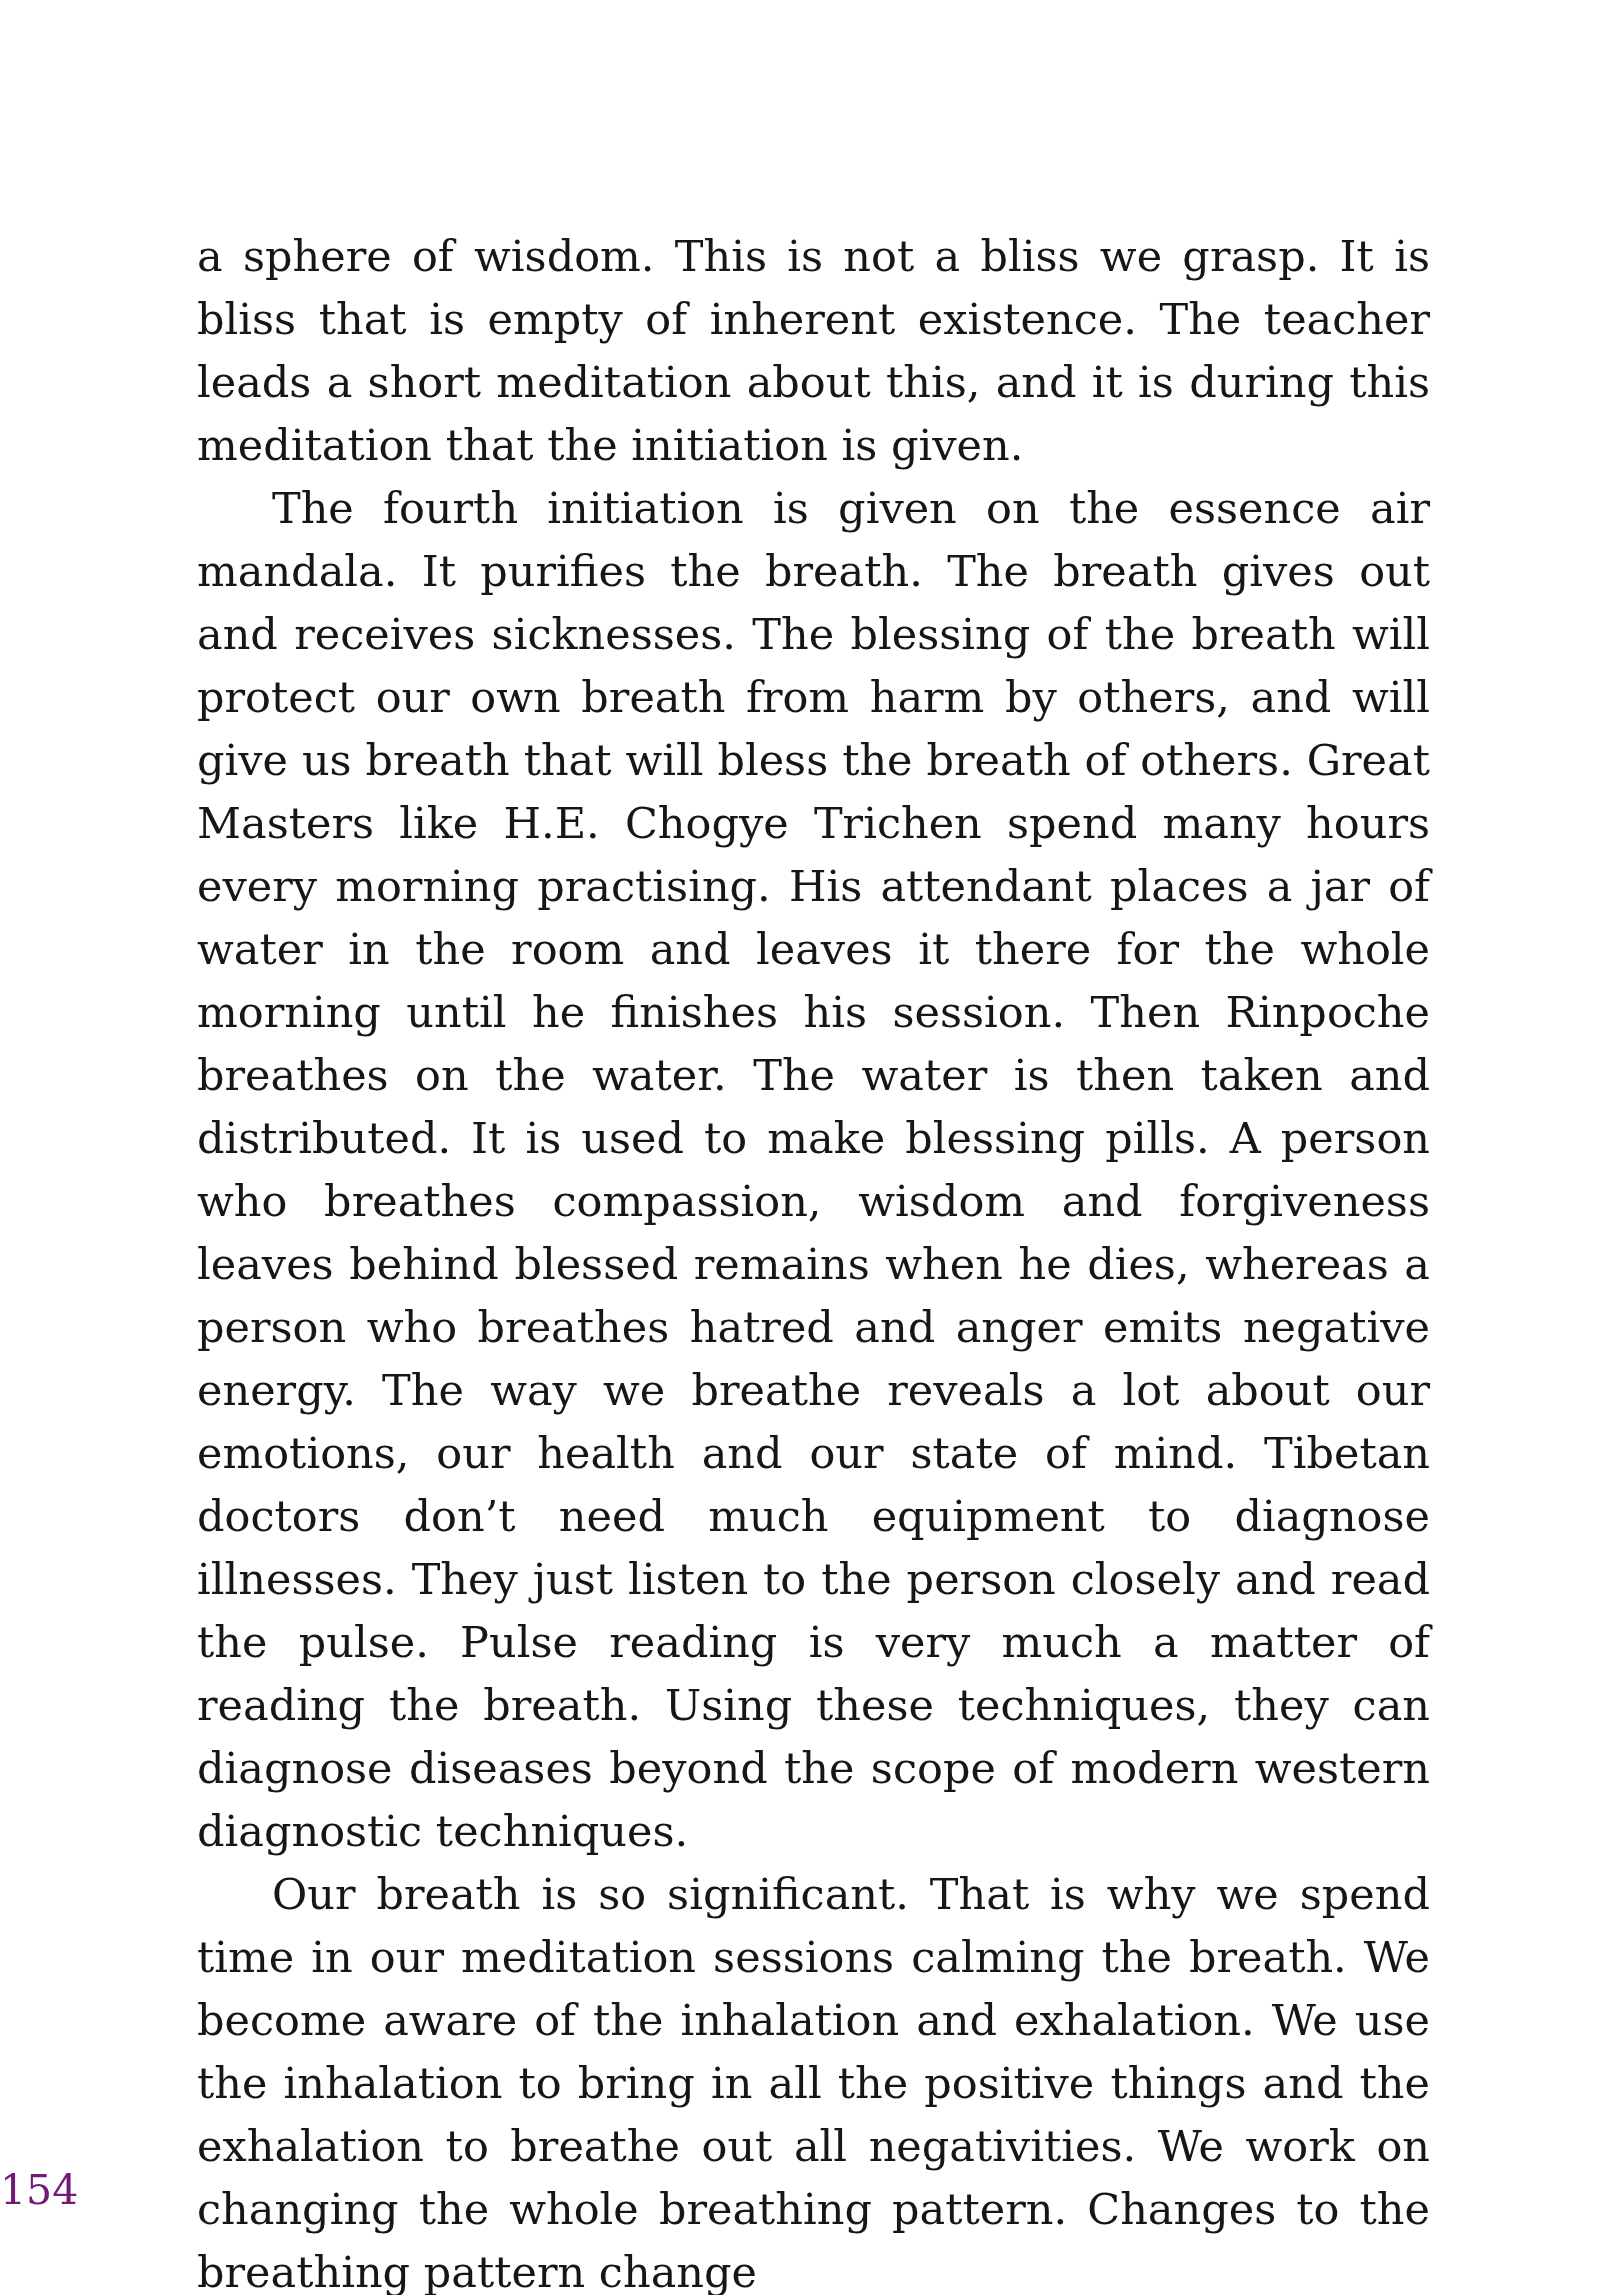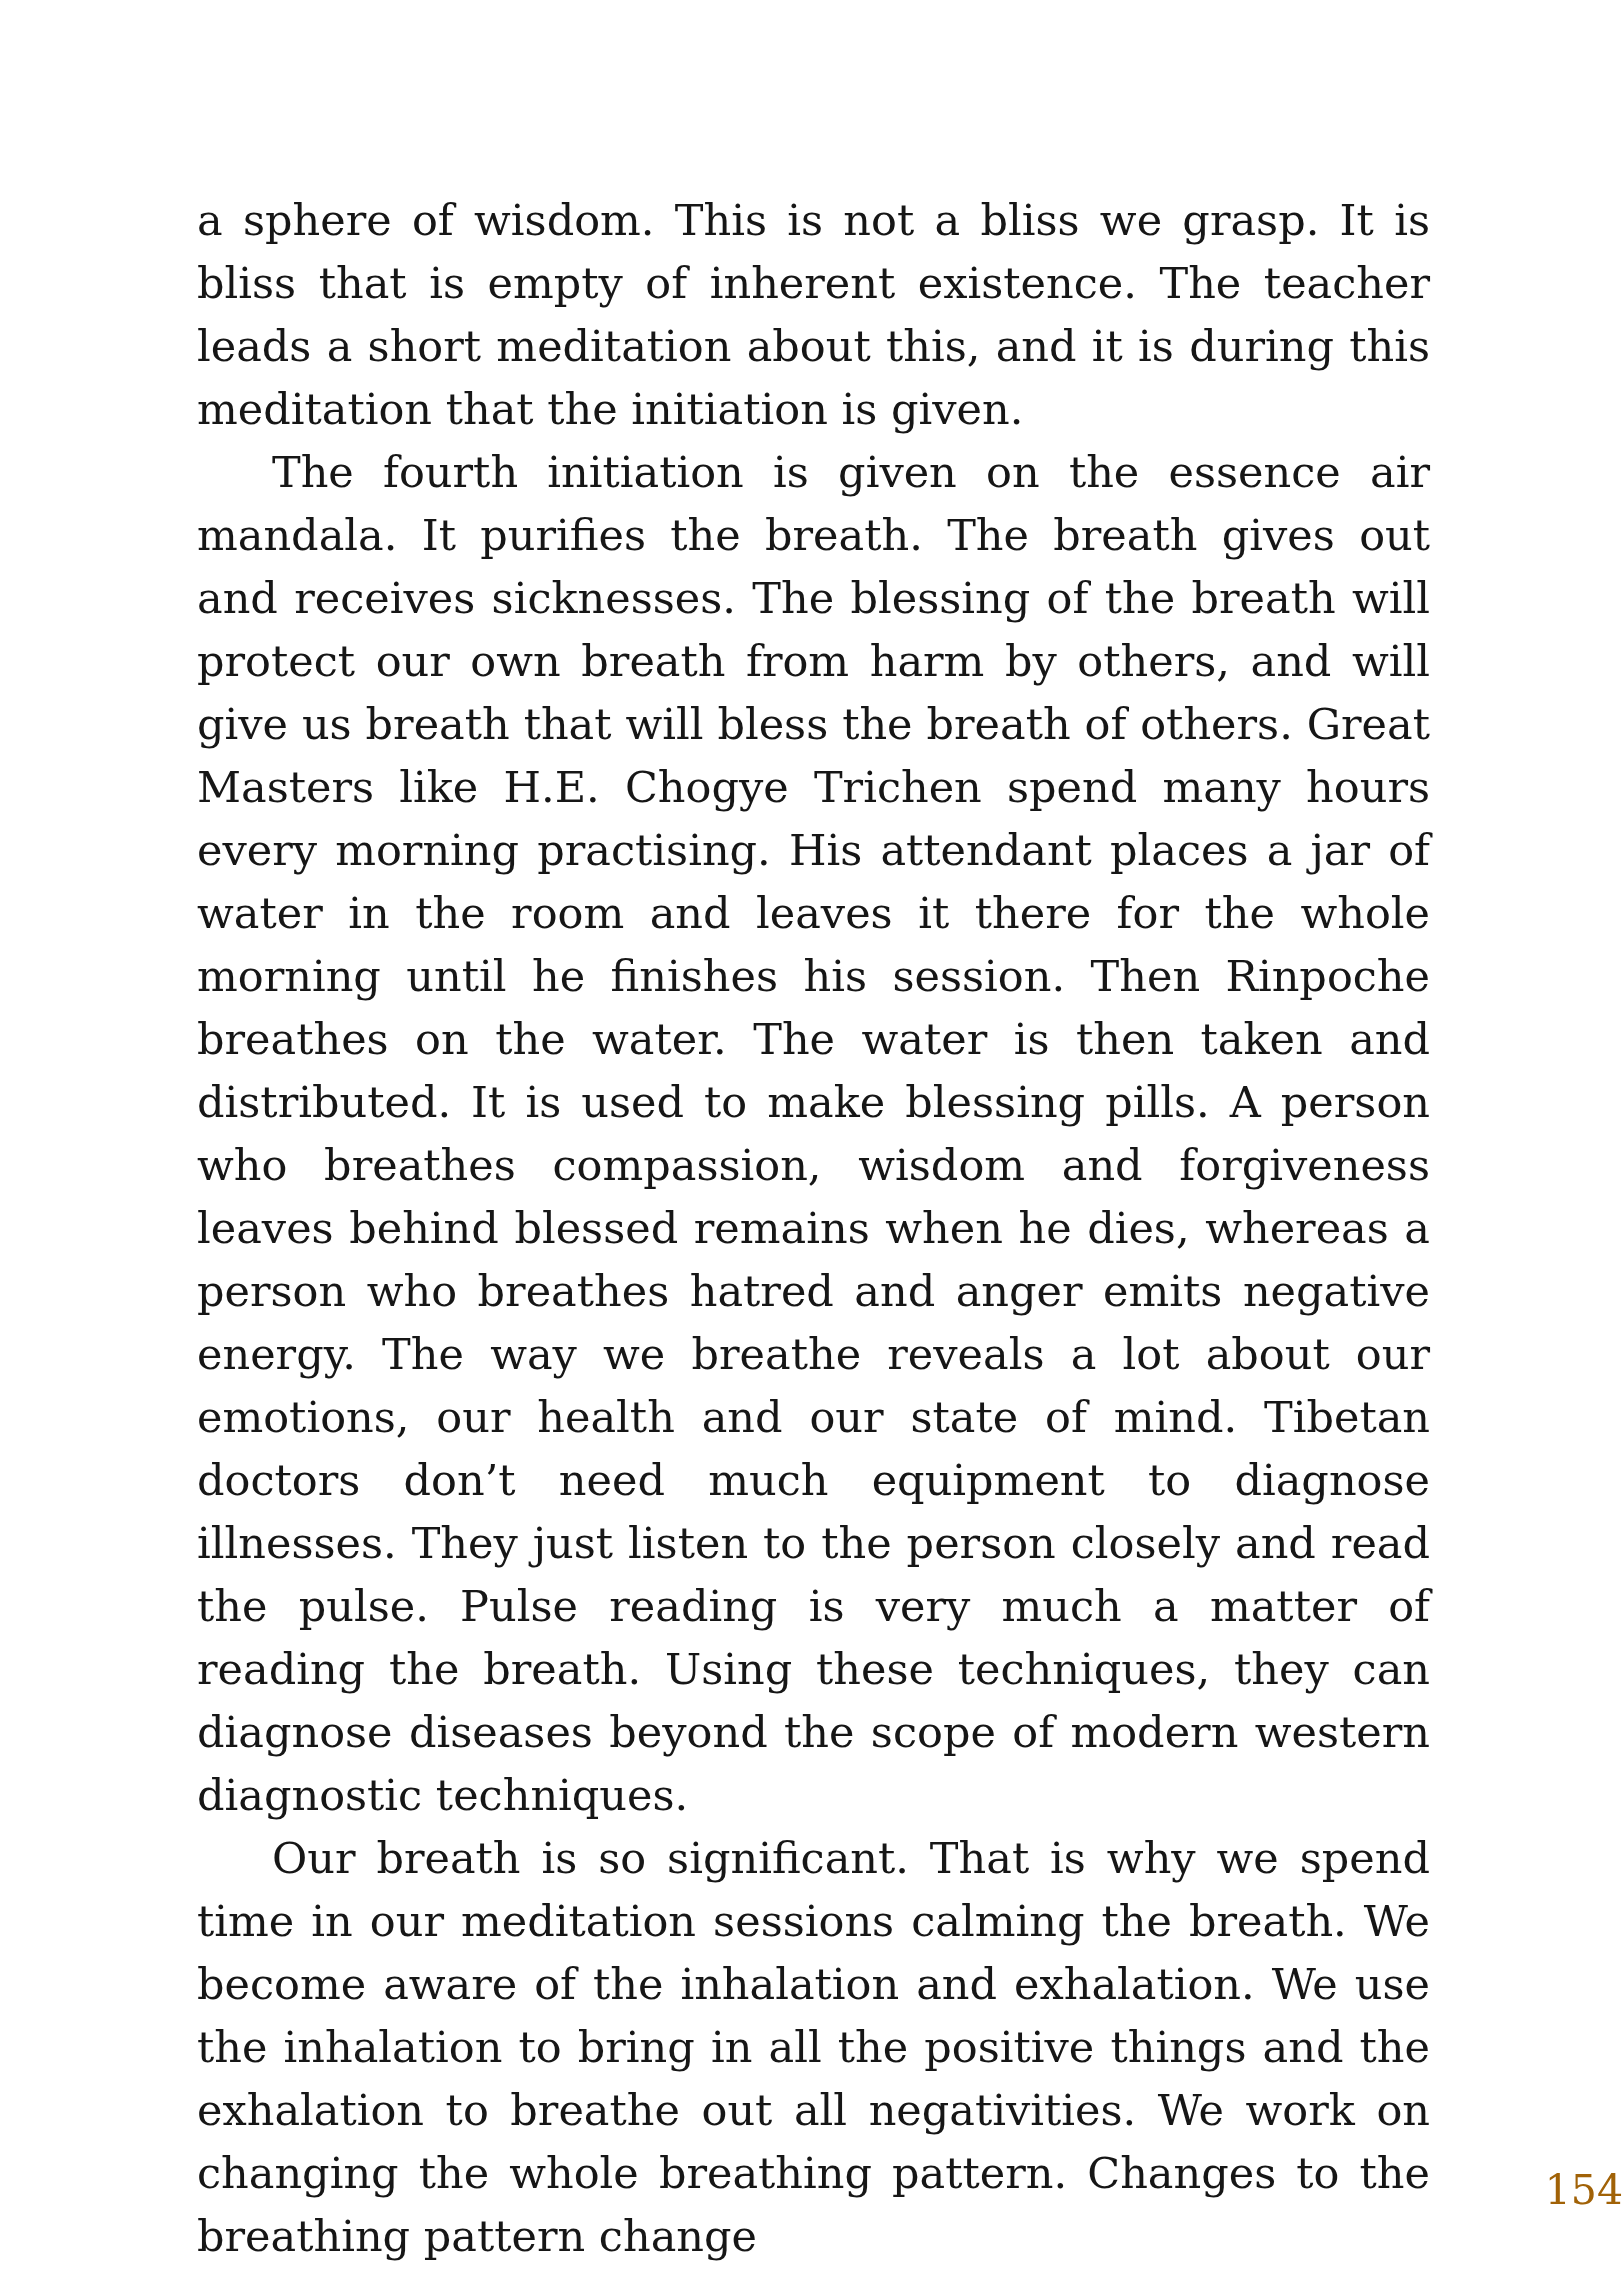--- a/index.html
+++ b/index.html
@@ -28,32 +28,33 @@
     hyphens: auto;
     -webkit-hyphens: auto;
   }
   .para {
     margin: 0;
     padding: 0;
     text-indent: 75px;
   }
   .para.no-indent {
     text-indent: 0;
+    margin-top: 36px;
   }
   .italic {
   }
   .page-number {
     position: absolute;
     left: 0;
     bottom: 84px;
     width: 100%;
-    text-align: right;
+    text-align: left;
     font-size: 41px;
     line-height: 1;
-    color: #a16207;
+    color: #701a75;
   }
 </style>
 </head>
 <body>
 
 <div class="page">
   <div class="text-block">
 
     <p class="para no-indent"><span>a sphere of wisdom. This is not a bliss we grasp. It is bliss that is empty of inherent existence. The teacher leads a short meditation about this, and it is during this meditation that the initiation is given.</span></p>
 

